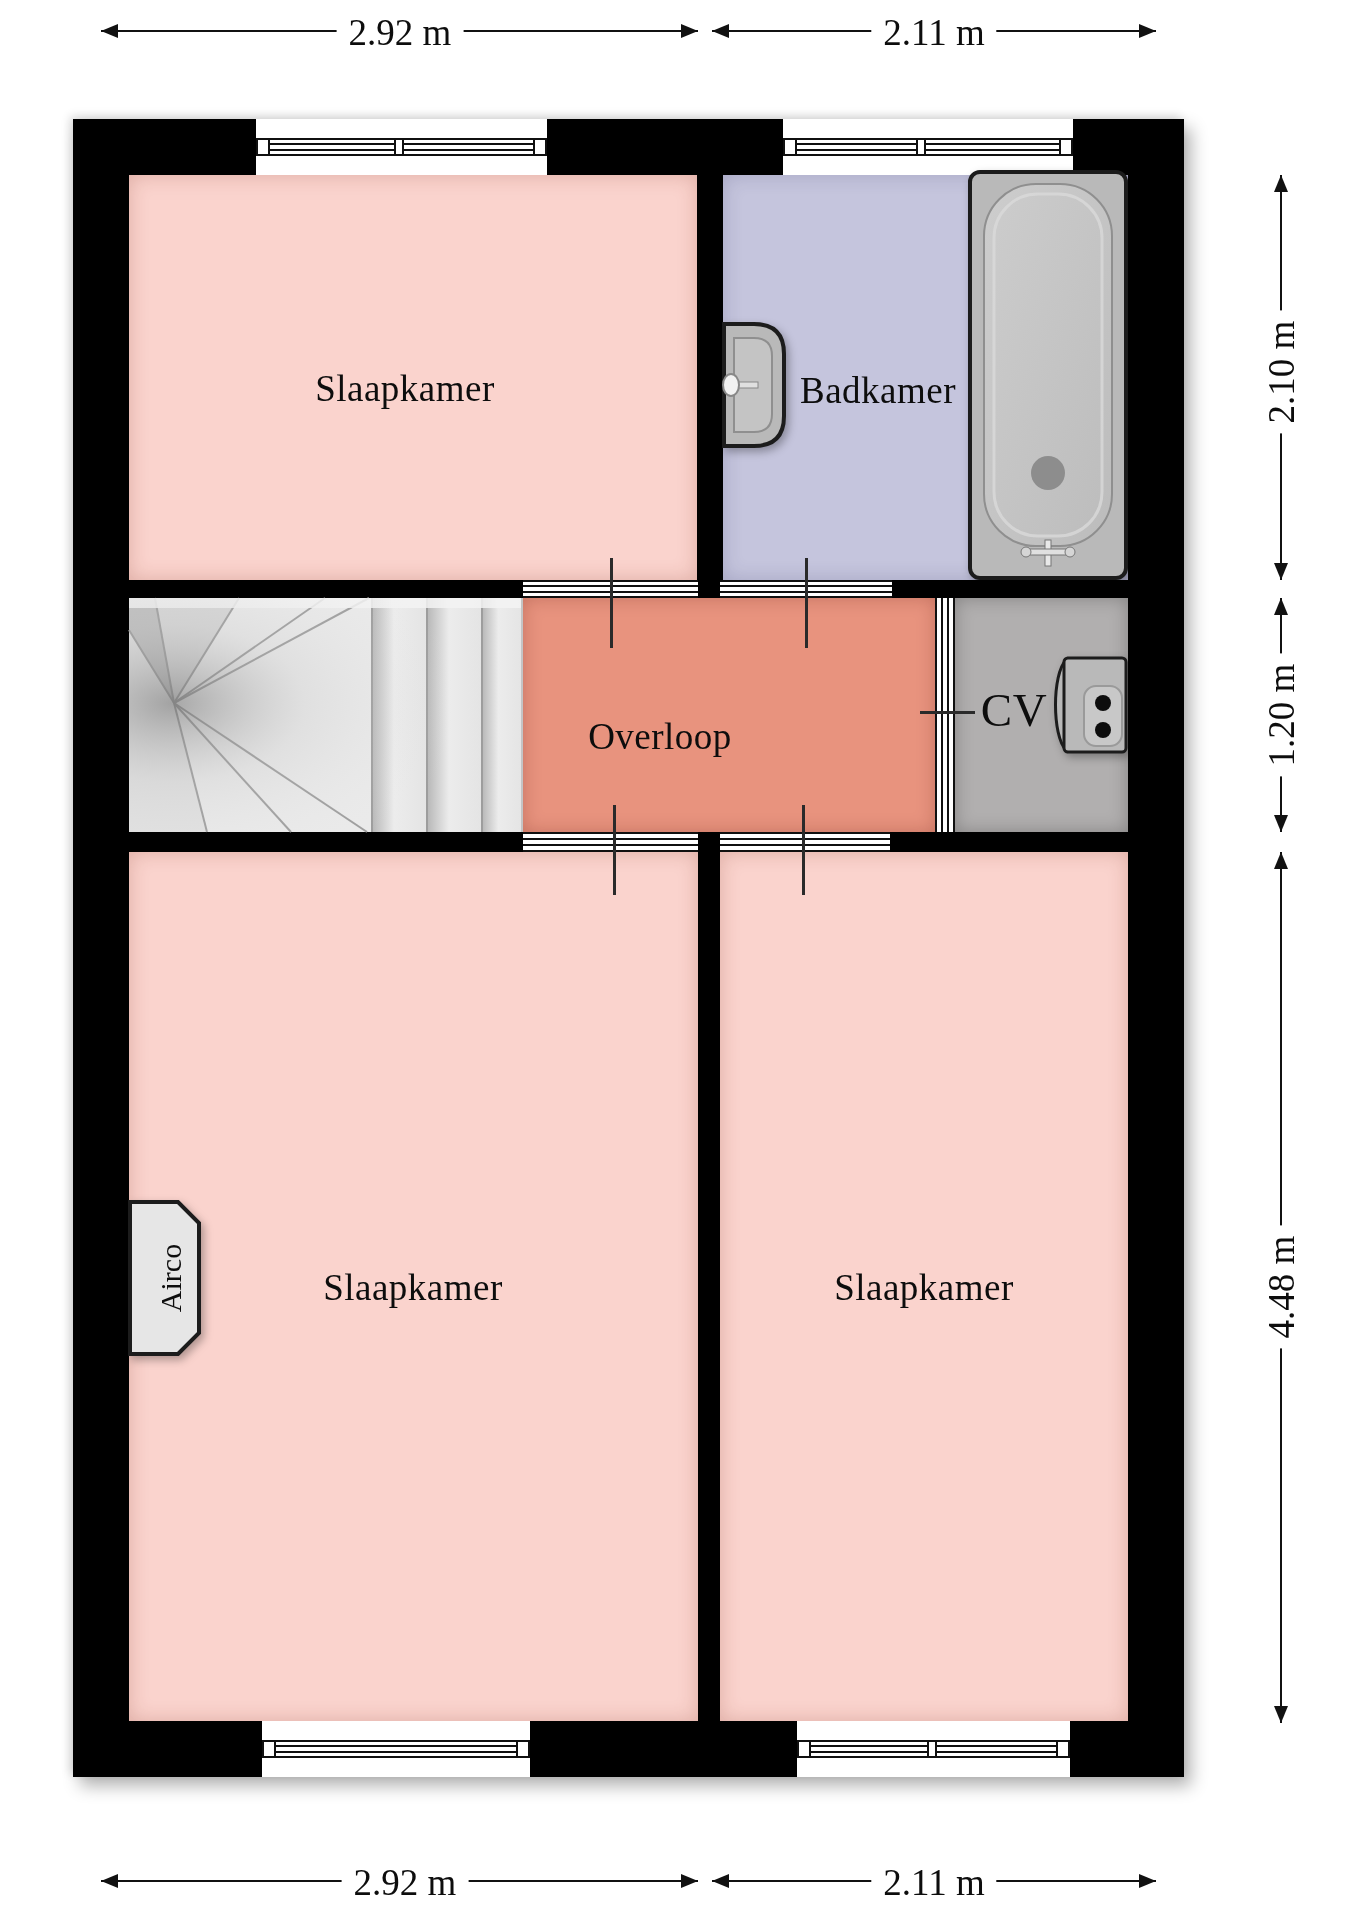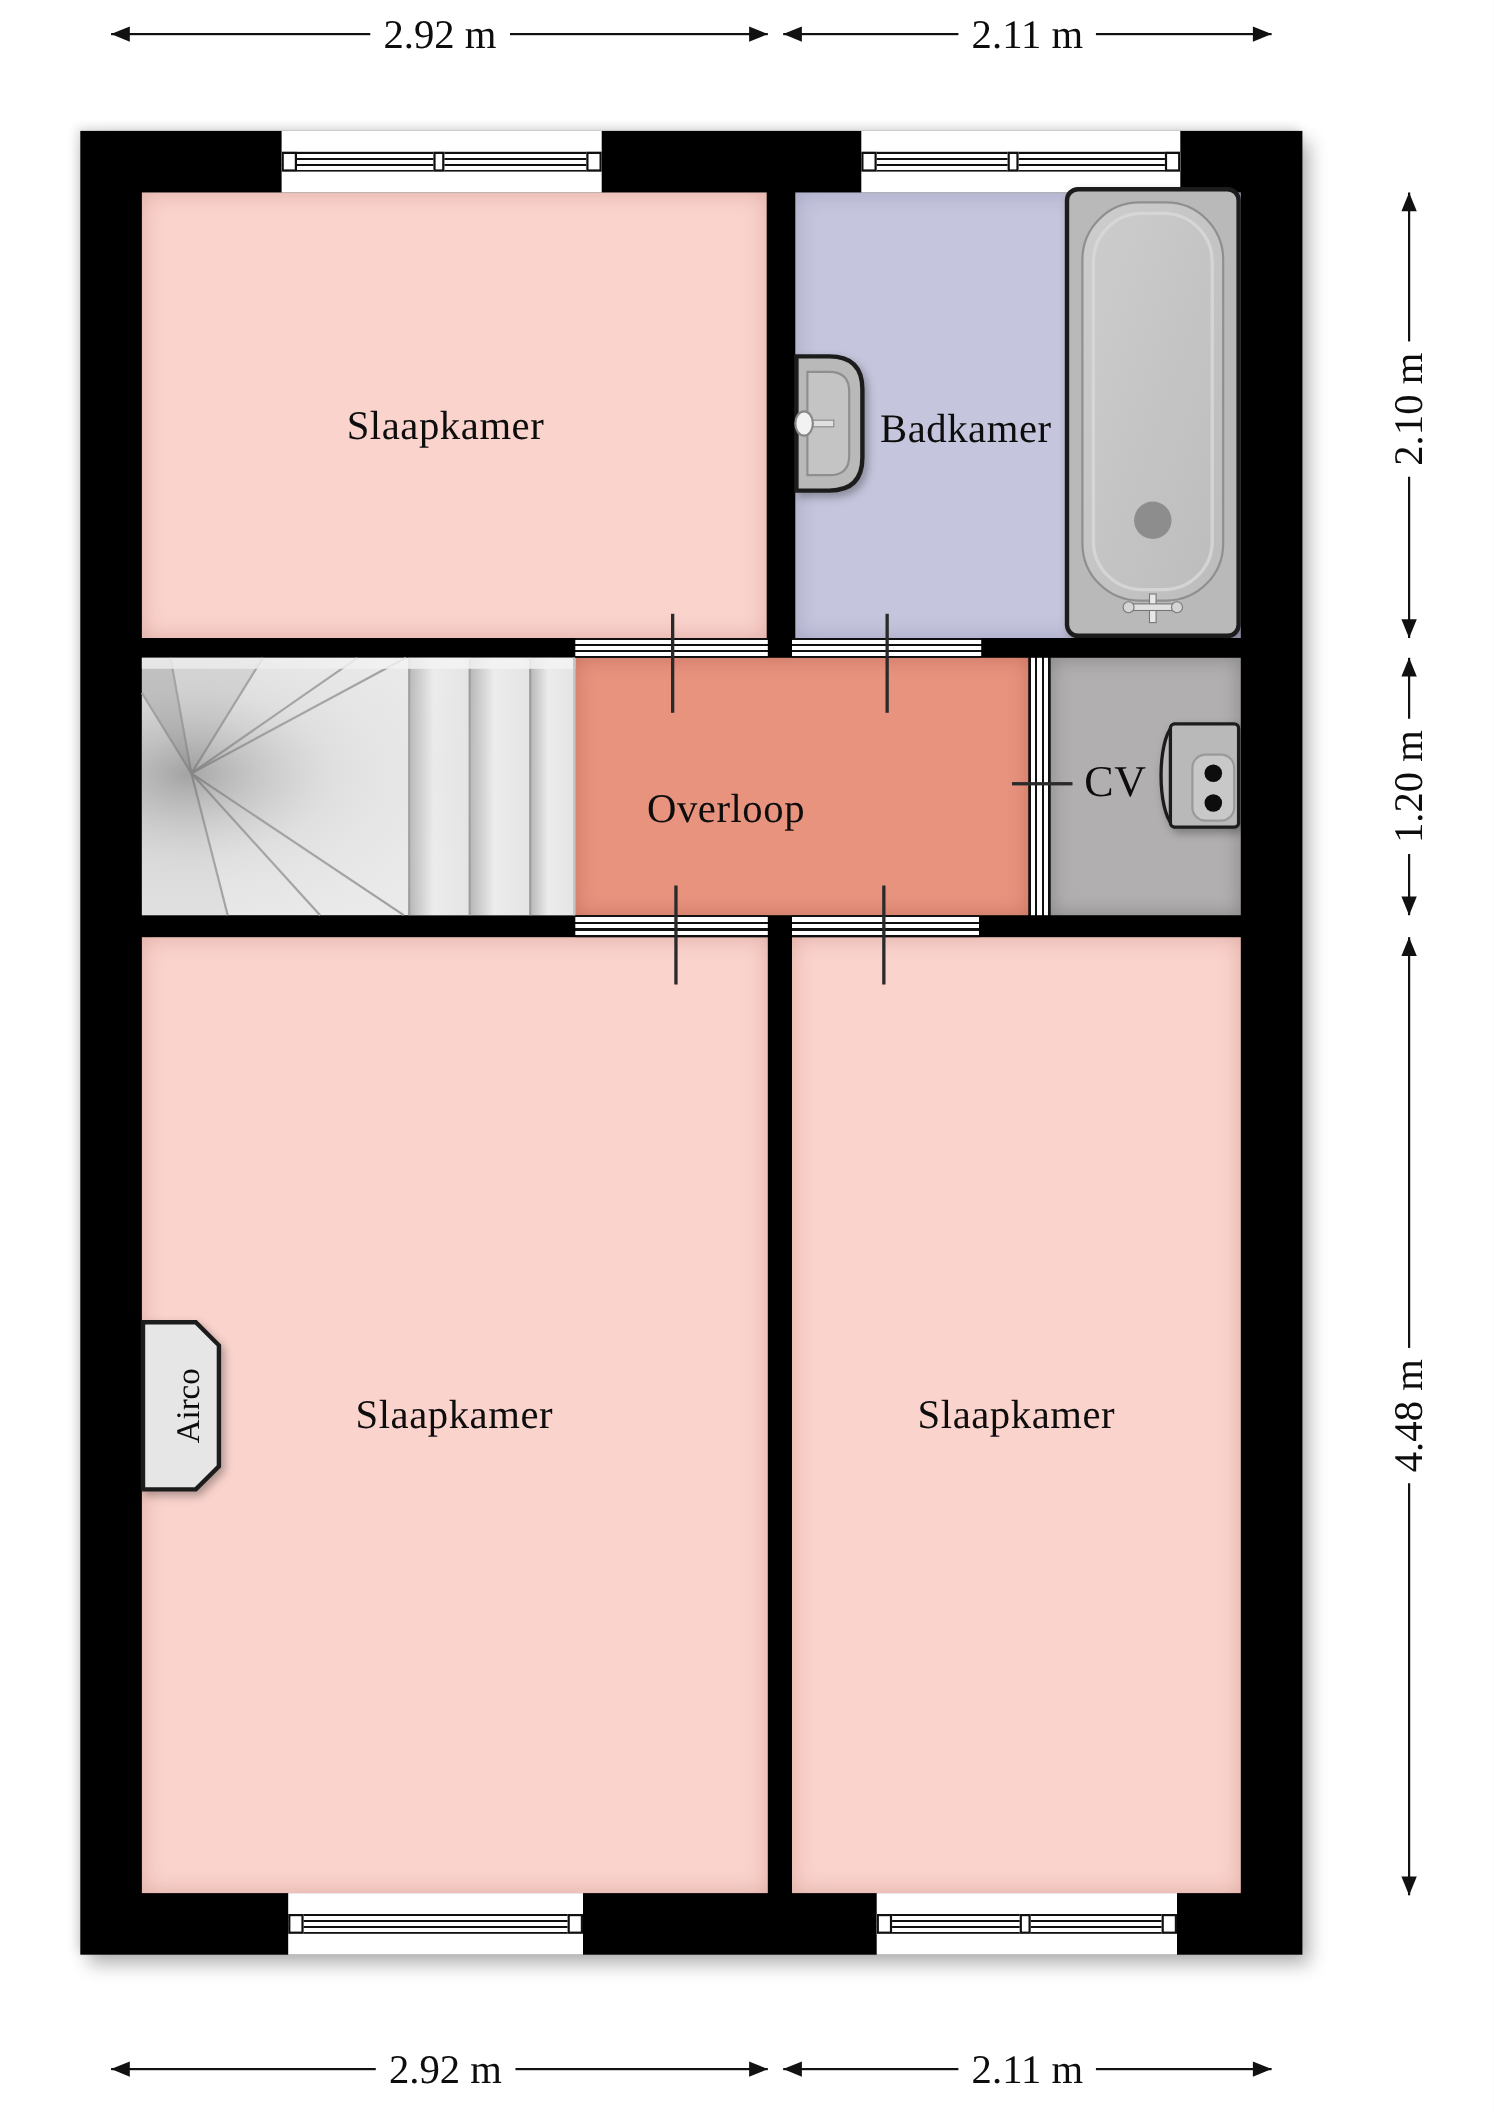--- a/index.html
+++ b/index.html
@@ -233,17 +233,17 @@
 
     <svg class="fixture shadowed" style="left:55px; top:1081px;" width="74" height="156" viewBox="0 0 74 156">
       <path d="M2,2 H50 L71,23 V133 L50,154 H2 Z" fill="#e6e6e6" stroke="#1c1c1c" stroke-width="4"></path>
       <text transform="translate(46,78) rotate(-90)" text-anchor="middle" dominant-baseline="middle" font-size="30" fill="#0d0d0d">Airco</text>
     </svg>
   </div>
 
   <div class="room-label" style="left:405px; top:388px;">Slaapkamer</div>
   <div class="room-label" style="left:878px; top:390px;">Badkamer</div>
   <div class="room-label" style="left:660px; top:736px;">Overloop</div>
-  <div class="room-label" style="left:1014px; top:710px; font-size:40px;">CV</div>
+  <div class="room-label" style="left:1014px; top:710px; font-size:47px;">CV</div>
   <div class="room-label" style="left:413px; top:1287px;">Slaapkamer</div>
   <div class="room-label" style="left:924px; top:1287px;">Slaapkamer</div>
 
 </div>
 
 </body></html>

